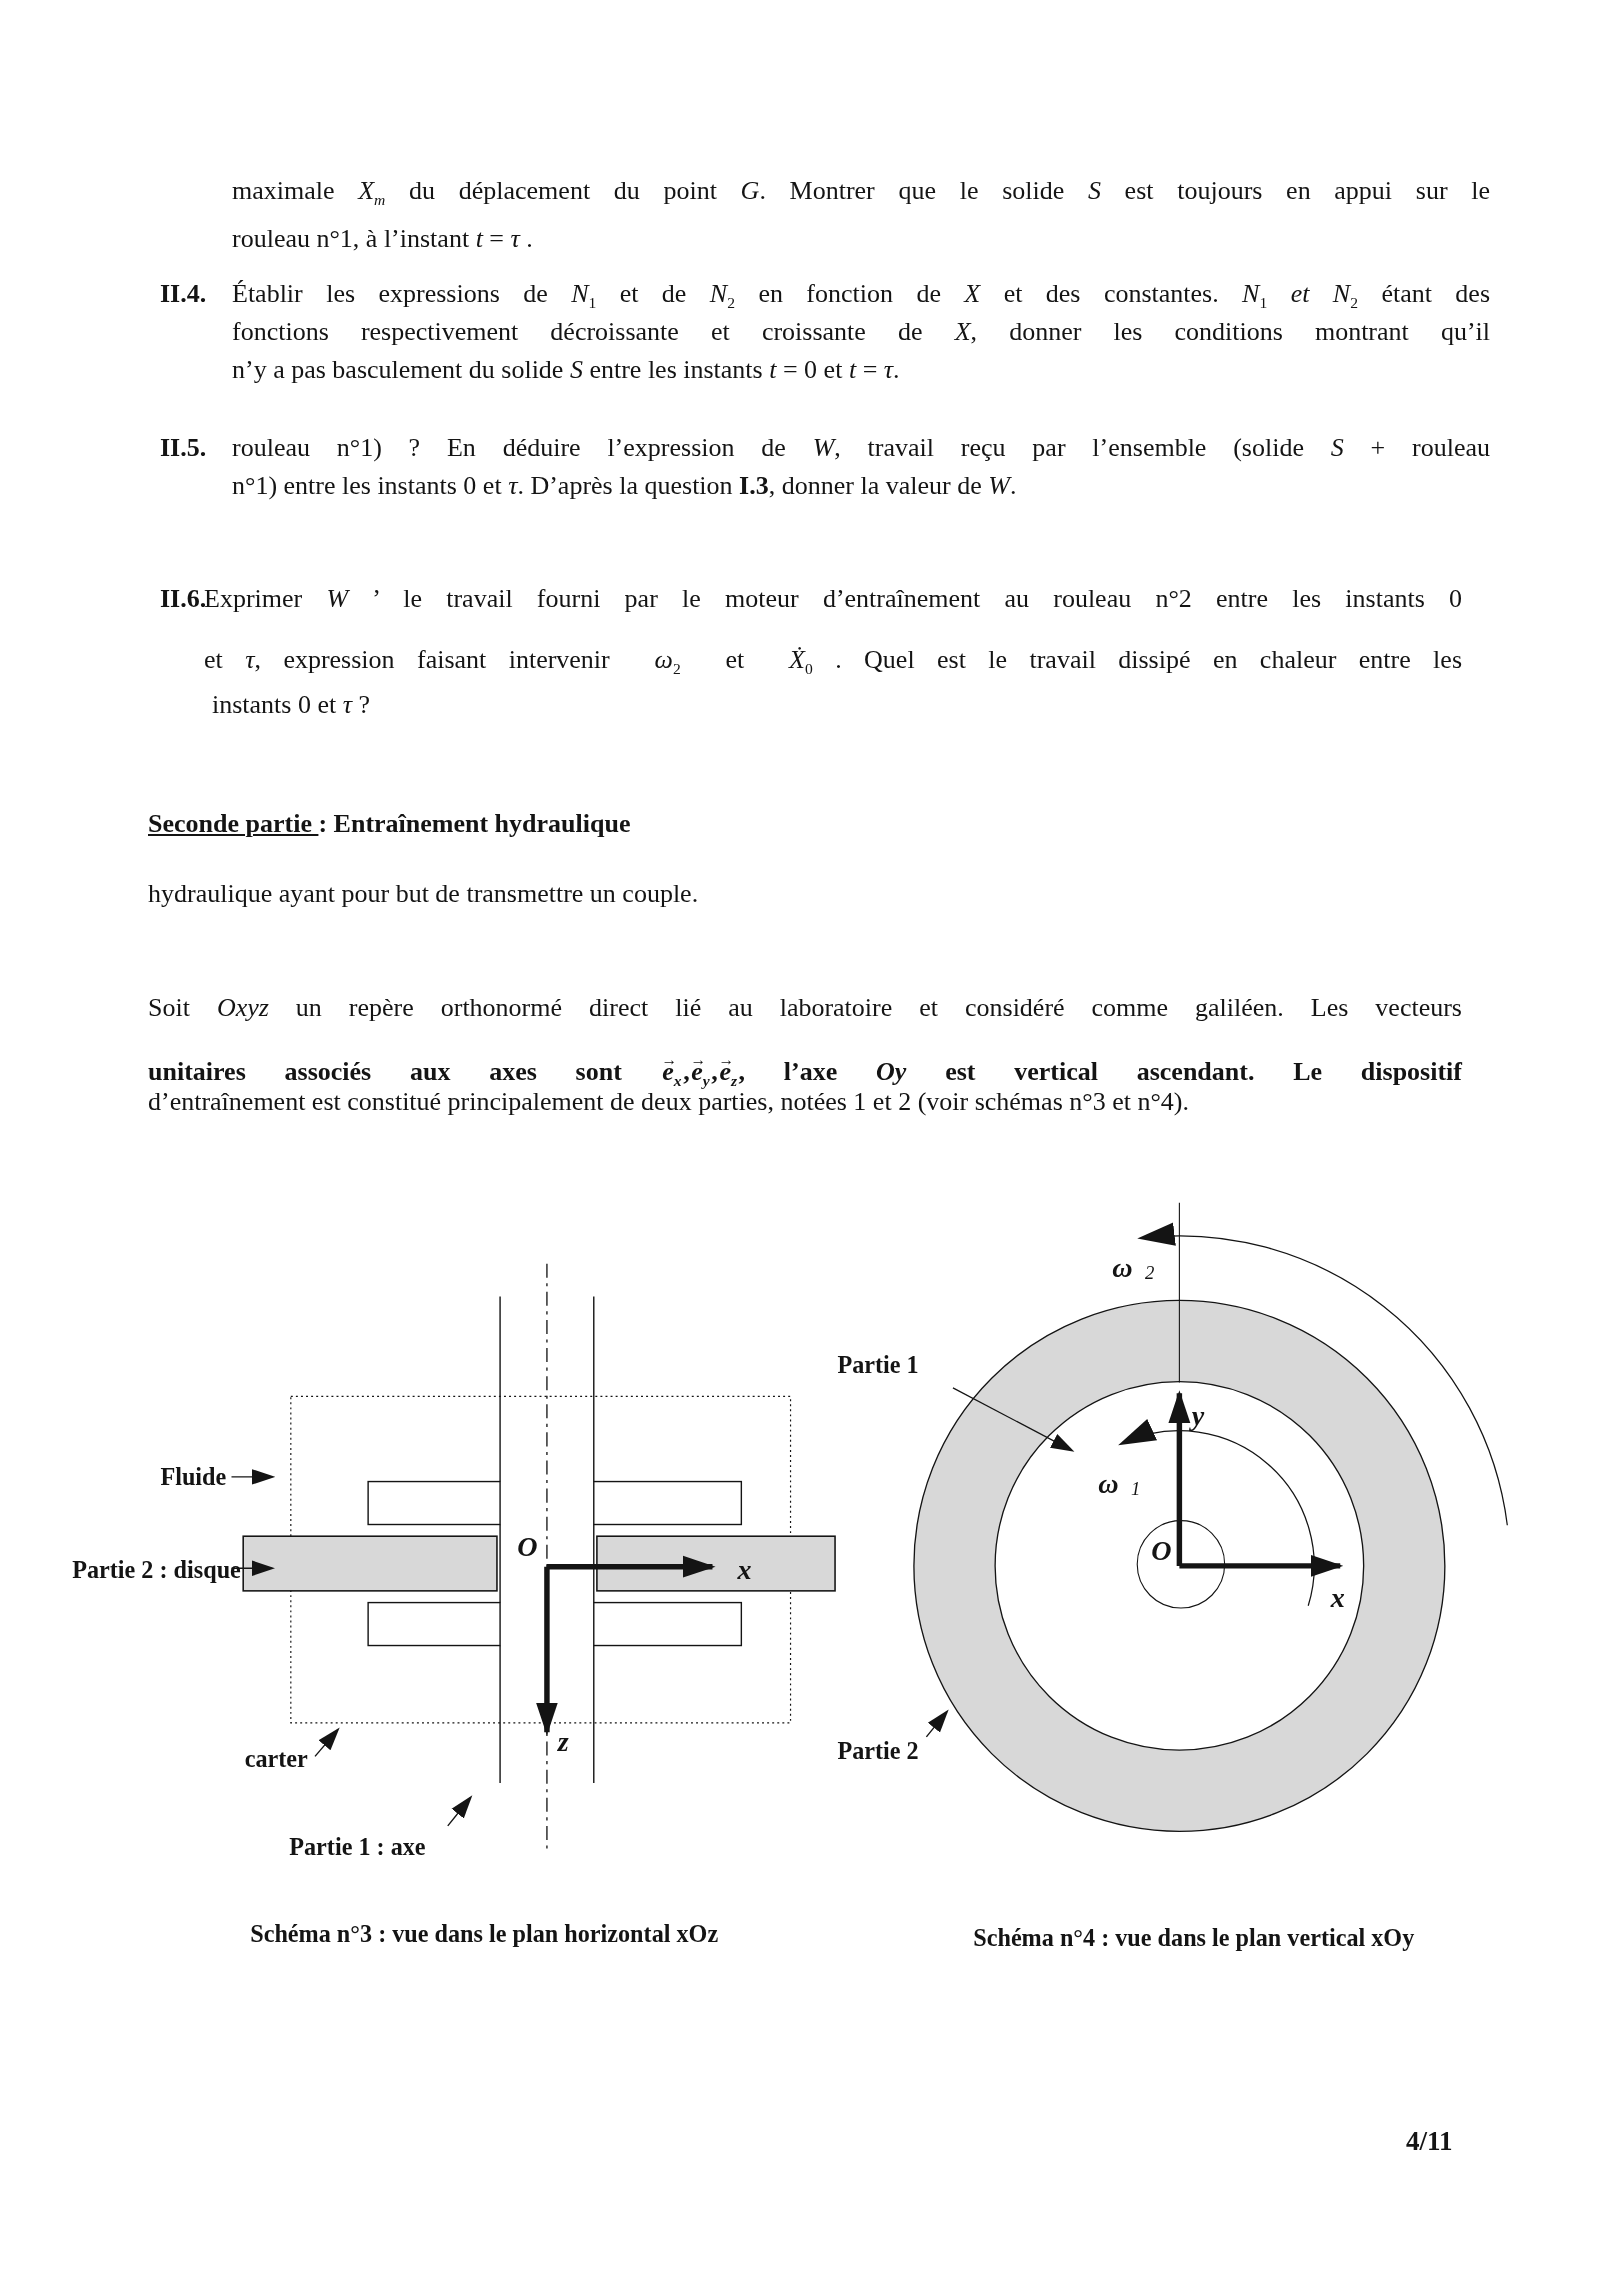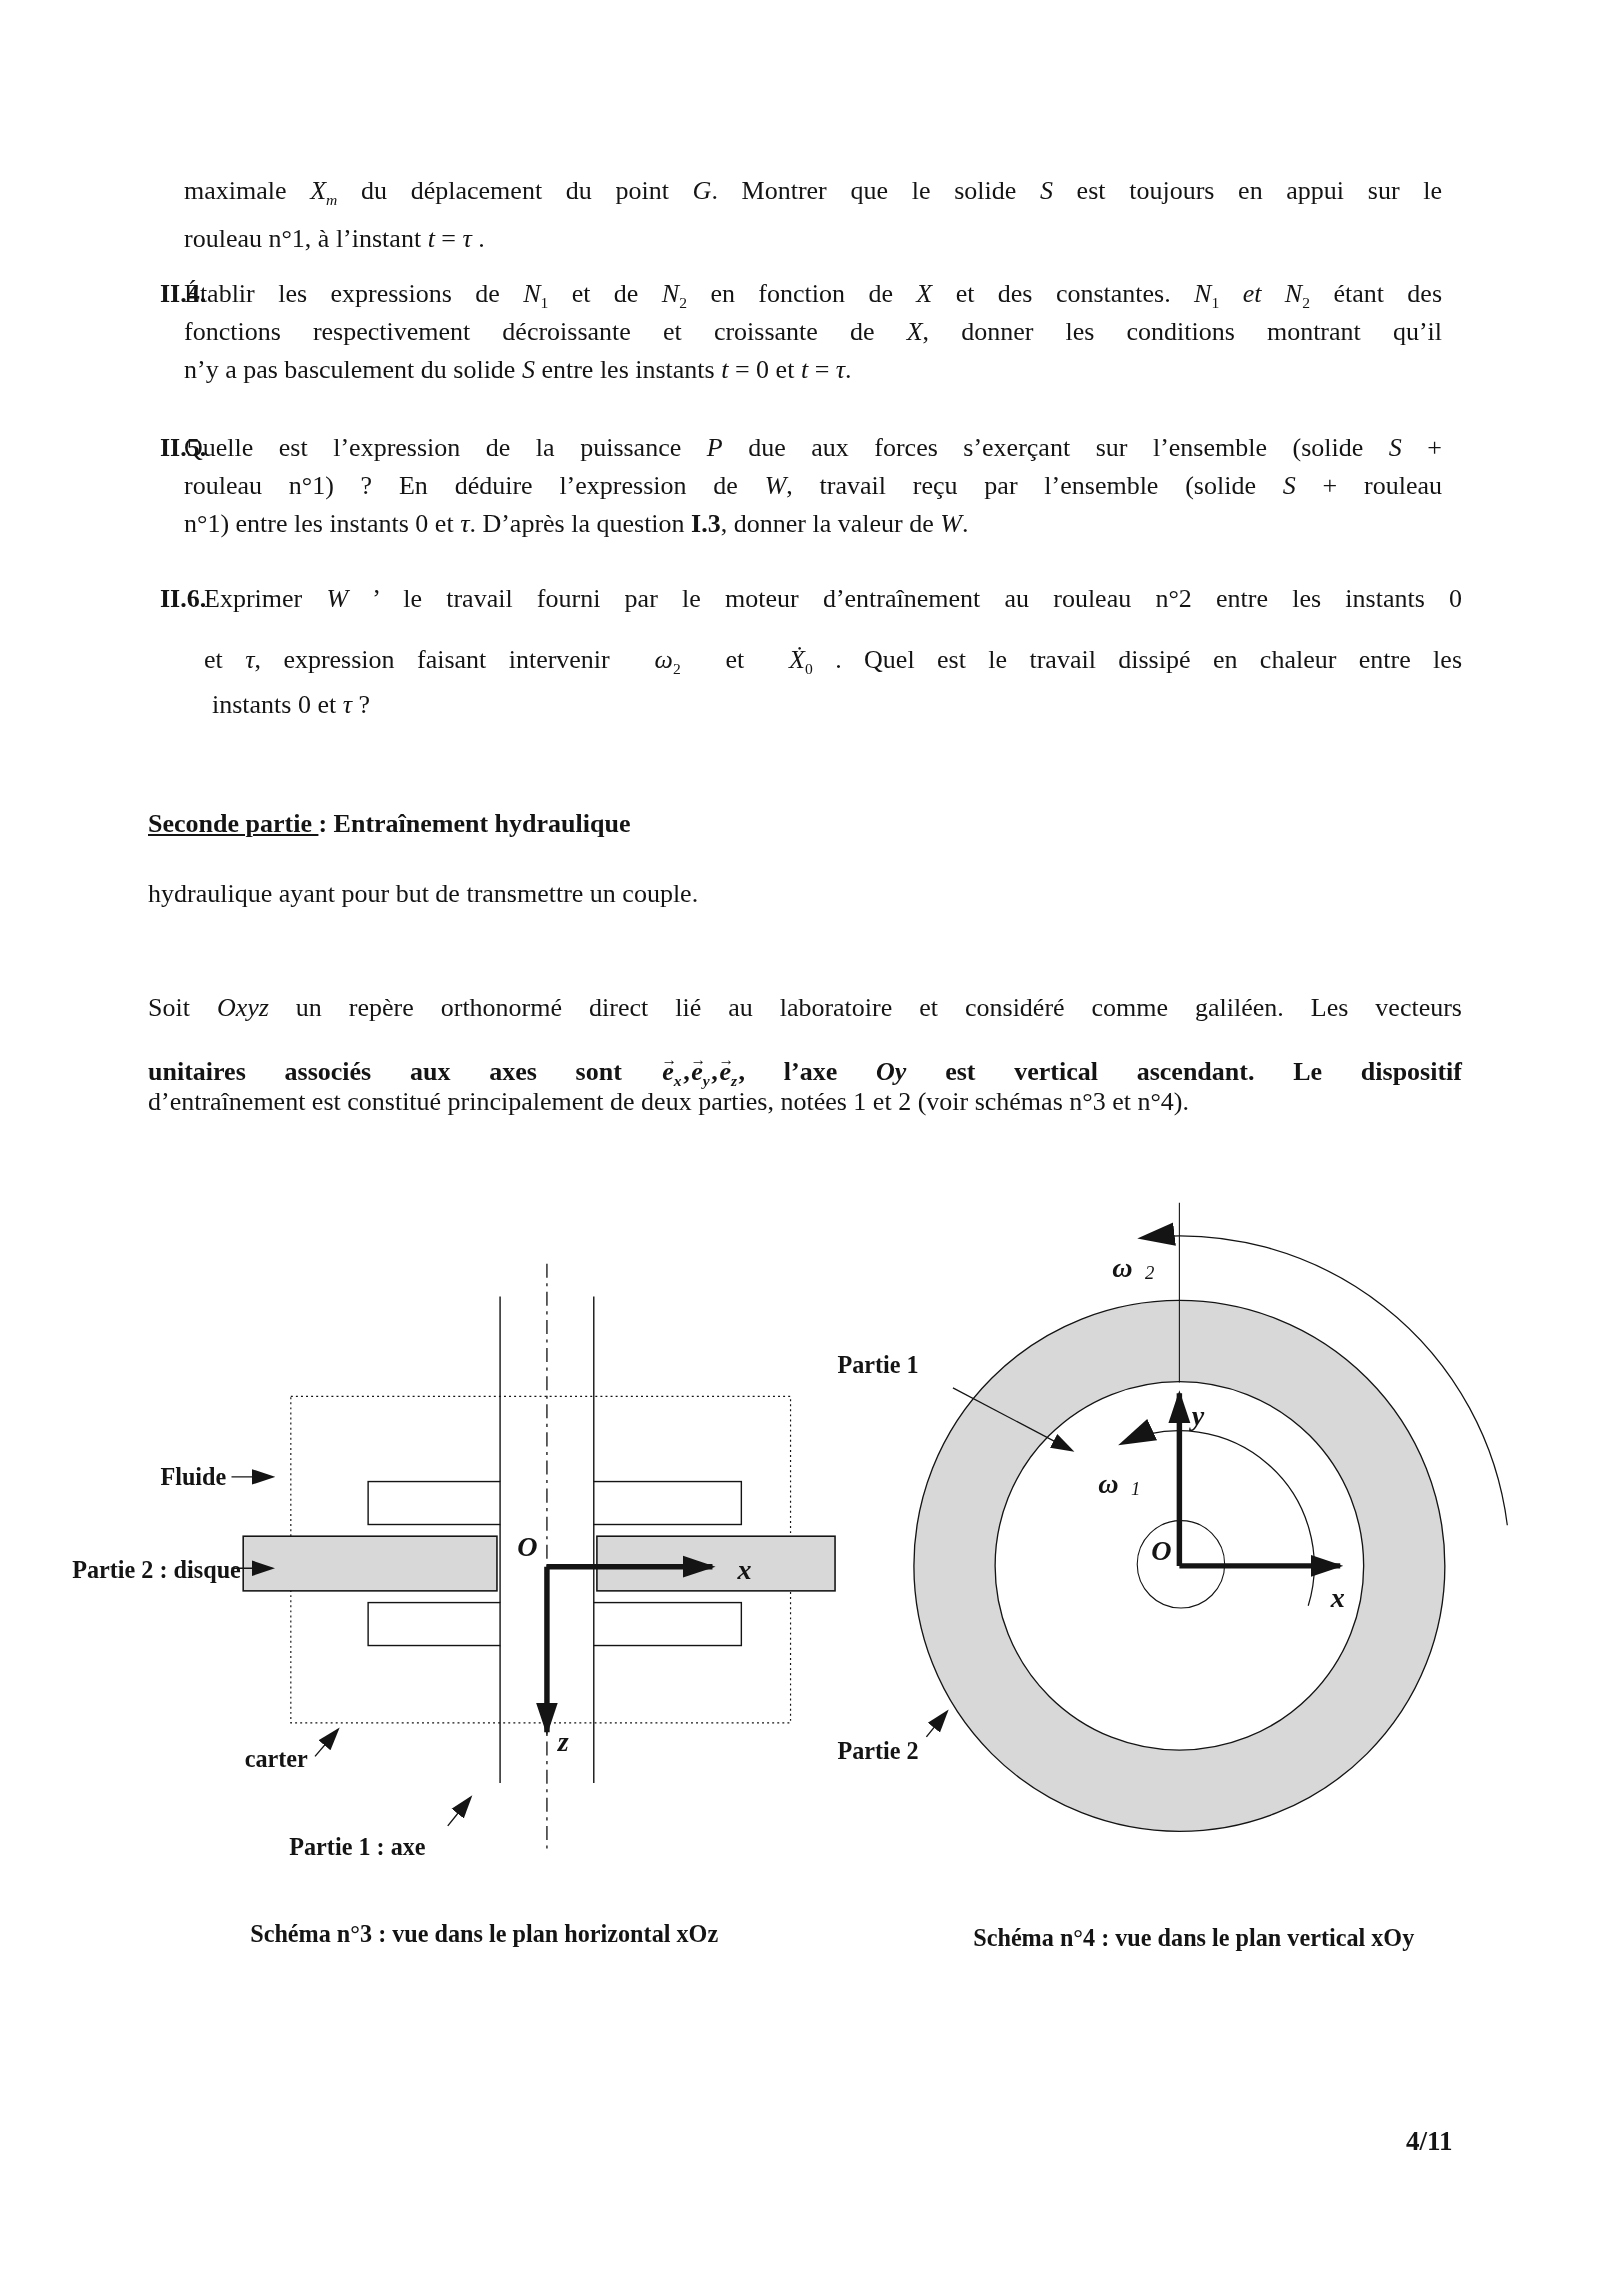--- a/index.html
+++ b/index.html
@@ -6,21 +6,21 @@
   .page{
     position:relative;
     width:1617px;height:2284px;
     background:#ffffff;
     font-family:"Liberation Serif","DejaVu Serif",serif;
     color:#141414;
     overflow:hidden;
   }
   .block{position:absolute;font-size:26px;line-height:38px;}
   .qlabel{position:absolute;left:0;top:0;font-weight:bold;margin-left:12px;}
-  .qlines{margin-left:36px;width:1258px;}
+  .qlines{margin-left:84px;width:1258px;}
   .par{width:1314px;}
   .jl{text-align:justify;text-align-last:justify;}
   .jl.last{text-align-last:left;}
   .absline{position:absolute;left:0;width:1258px;}
   .heading{font-weight:bold;font-size:26px;}
   sub{font-size:0.6em;vertical-align:-0.38em;line-height:0;}
   .vec{position:relative;display:inline-block;padding:0 1.6px;}
   .vec::before{content:"→";position:absolute;left:0.8px;top:-0.78em;font-size:0.6em;letter-spacing:-0.8px;}
   .pagenum{position:absolute;left:1406px;top:2126px;font-weight:bold;font-size:27px;}
   svg text{font-family:"Liberation Serif","DejaVu Serif",serif;fill:#141414;}
@@ -45,21 +45,20 @@
     <div class="qlines">
       <div class="jl">Établir les expressions de <i>N</i><sub>1</sub> et de <i>N</i><sub>2</sub> en fonction de <i>X</i> et des constantes. <i>N</i><sub>1</sub> <i>et N</i><sub>2</sub> étant des</div>
       <div class="jl">fonctions respectivement décroissante et croissante de <i>X</i>, donner les conditions montrant qu’il</div>
       <div class="jl last">n’y a pas basculement du solide <i>S</i> entre les instants <i>t</i> = 0 et <i>t</i> = <i>τ</i>.</div>
     </div>
   </div>
 
   <div class="block" style="left:148px;top:429px;">
     <span class="qlabel">II.5.</span>
     <div class="qlines">
-      <div class="jl">Quelle est l’expression de la puissance <i>P</i> due aux forces s’exerçant sur l’ensemble (solide <i>S</i> +</div>
       <div class="jl">rouleau n°1) ? En déduire l’expression de <i>W</i>, travail reçu par l’ensemble (solide <i>S</i> + rouleau</div>
       <div class="jl last">n°1) entre les instants 0 et <i>τ</i>. D’après la question <b>I.3</b>, donner la valeur de <i>W</i>.</div>
     </div>
   </div>
 
   <div class="block" style="left:148px;top:580px;height:156px;">
     <span class="qlabel">II.6.</span>
     <div class="absline jl" style="left:56px;top:0;">Exprimer <i>W</i> ’ le travail fourni par le moteur d’entraînement au rouleau n°2 entre les instants 0</div>
     <div class="absline jl" style="left:56px;top:61px;">et <i>τ</i>, expression faisant intervenir&nbsp; <i>ω</i><sub>2</sub>&nbsp; et&nbsp; <i>Ẋ</i><sub>0</sub> . Quel est le travail dissipé en chaleur entre les</div>
     <div class="absline jl last" style="left:56px;top:106px;margin-left:8px;">instants 0 et <i>τ</i> ?</div>

